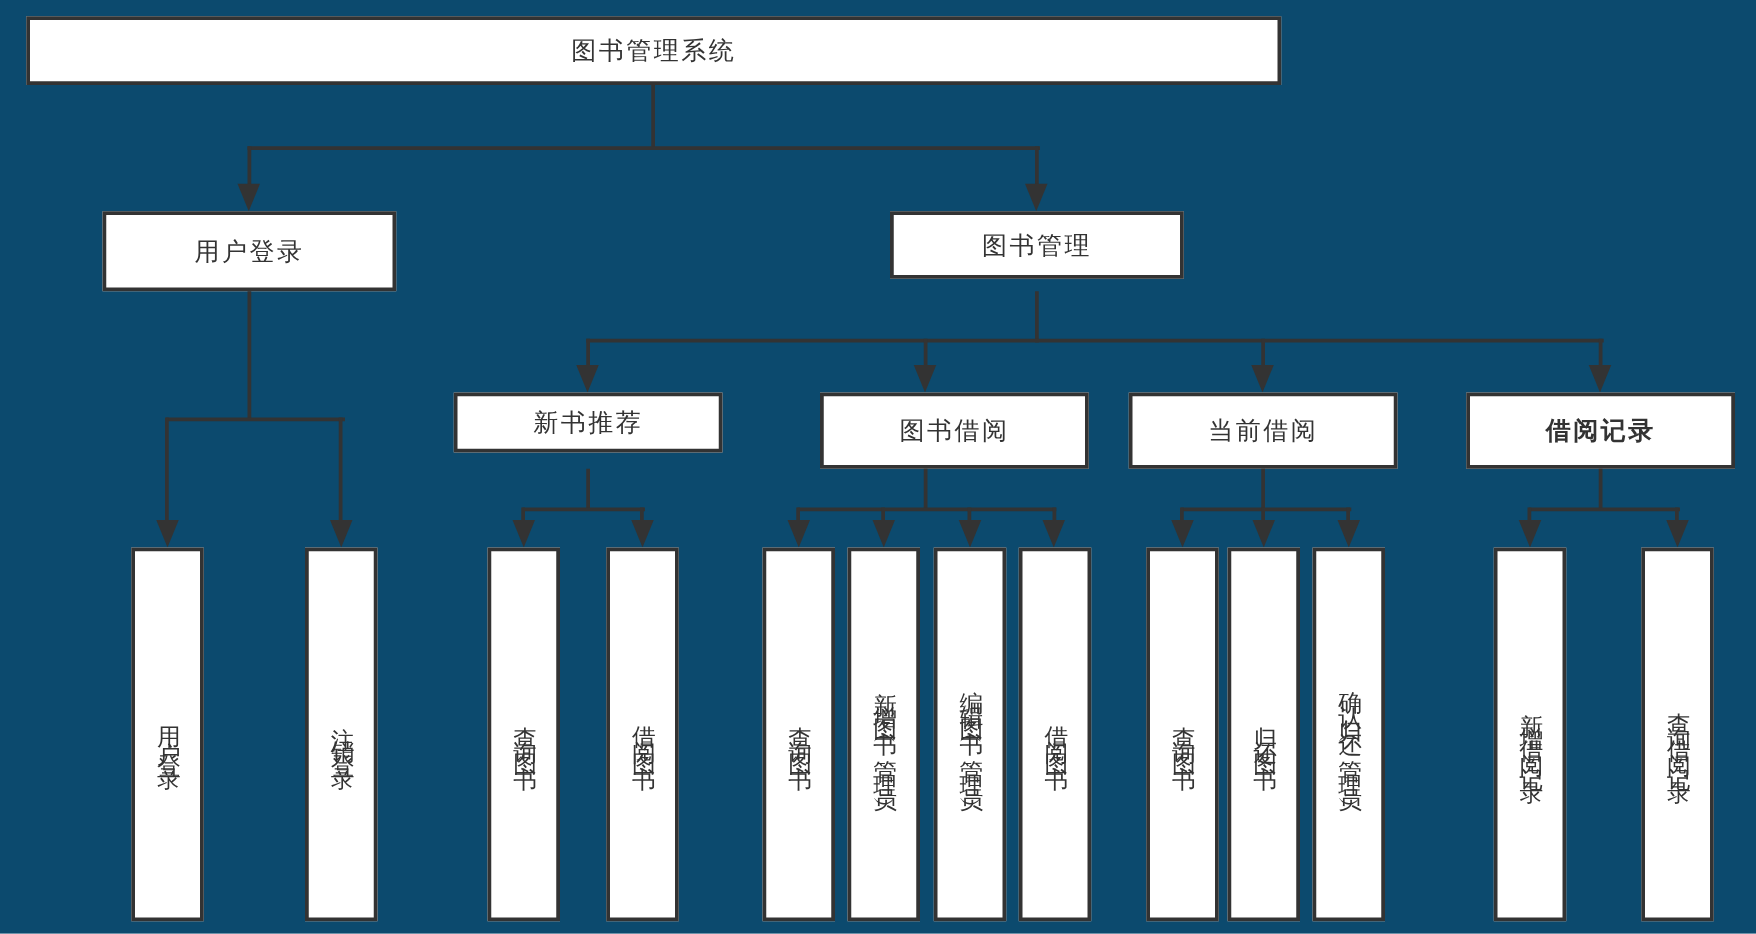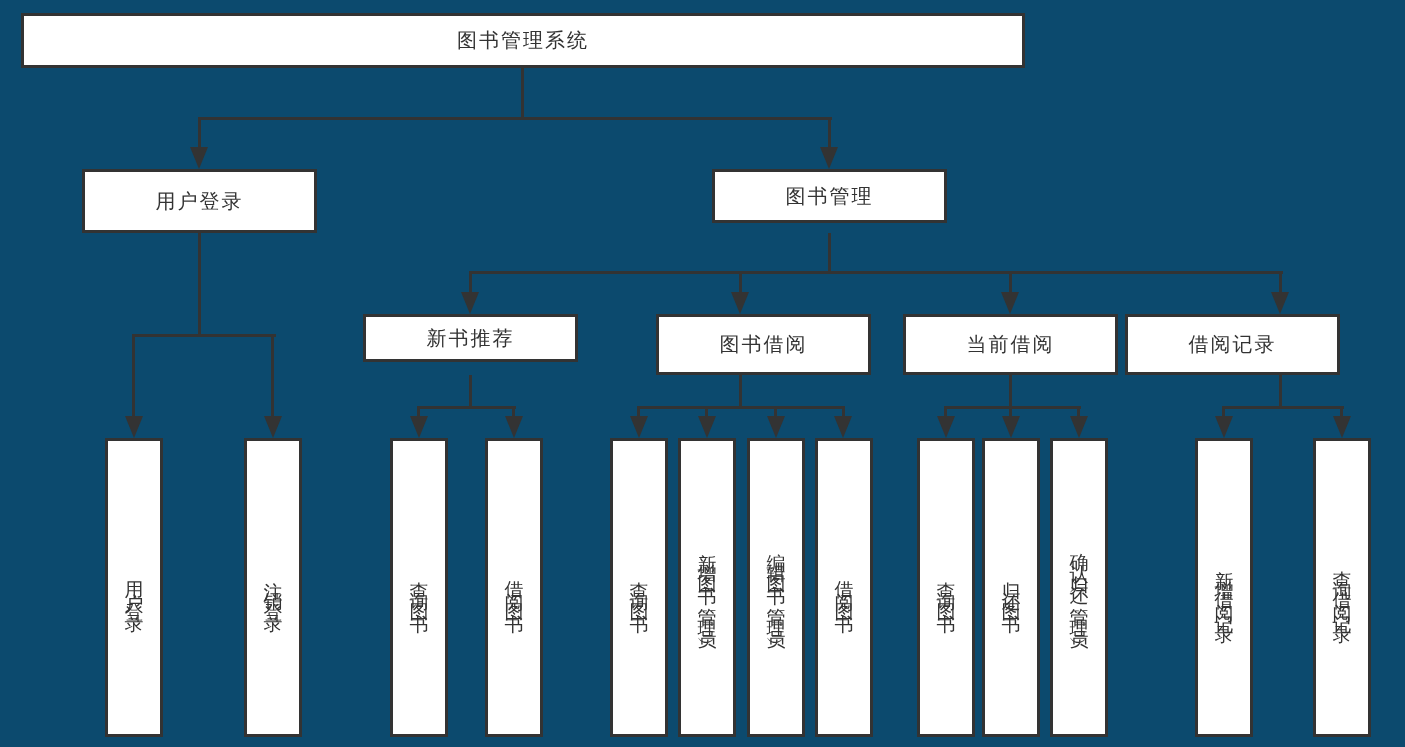--- a/index.html
+++ b/index.html
@@ -118,21 +118,21 @@
 
   <div class="box" style="left:363px; top:314px; width:215px; height:48px;">
     <span>新书推荐</span>
   </div>
   <div class="box" style="left:656px; top:314px; width:215px; height:61px;">
     <span>图书借阅</span>
   </div>
   <div class="box" style="left:903px; top:314px; width:215px; height:61px;">
     <span>当前借阅</span>
   </div>
-  <div class="box" style="left:1125px; top:314px; width:215px; height:61px;">
+  <div class="box" style="left:1173px; top:314px; width:215px; height:61px;font-weight:bold;">
     <span>借阅记录</span>
   </div>
 
   <div class="line" style="left:469px; top:375px; width:3px; height:33px;"></div>
   <div class="line" style="left:418px; top:406px; width:98px; height:3px;"></div>
   <div class="line" style="left:417px; top:406px; width:3px; height:12px;"></div>
   <div class="arrow" style="left:410px; top:416px;"></div>
   <div class="line" style="left:512px; top:406px; width:3px; height:12px;"></div>
   <div class="arrow" style="left:505px; top:416px;"></div>
 

